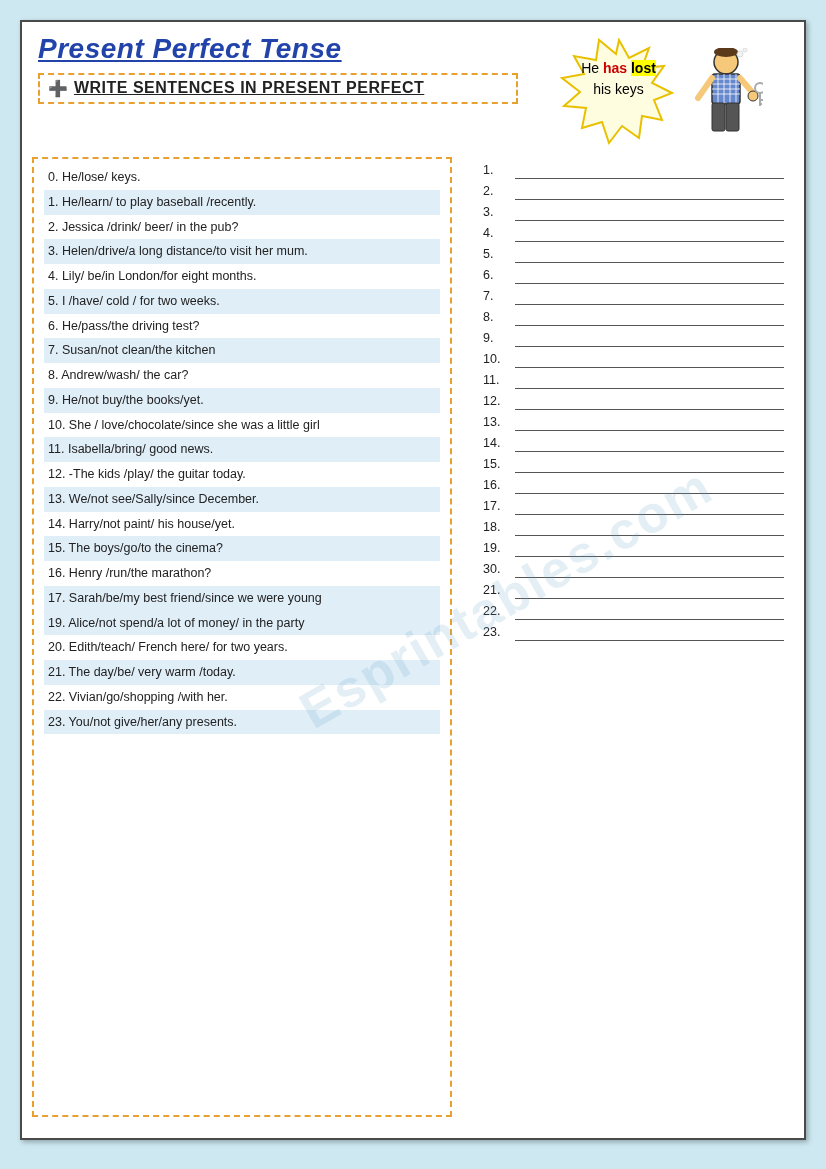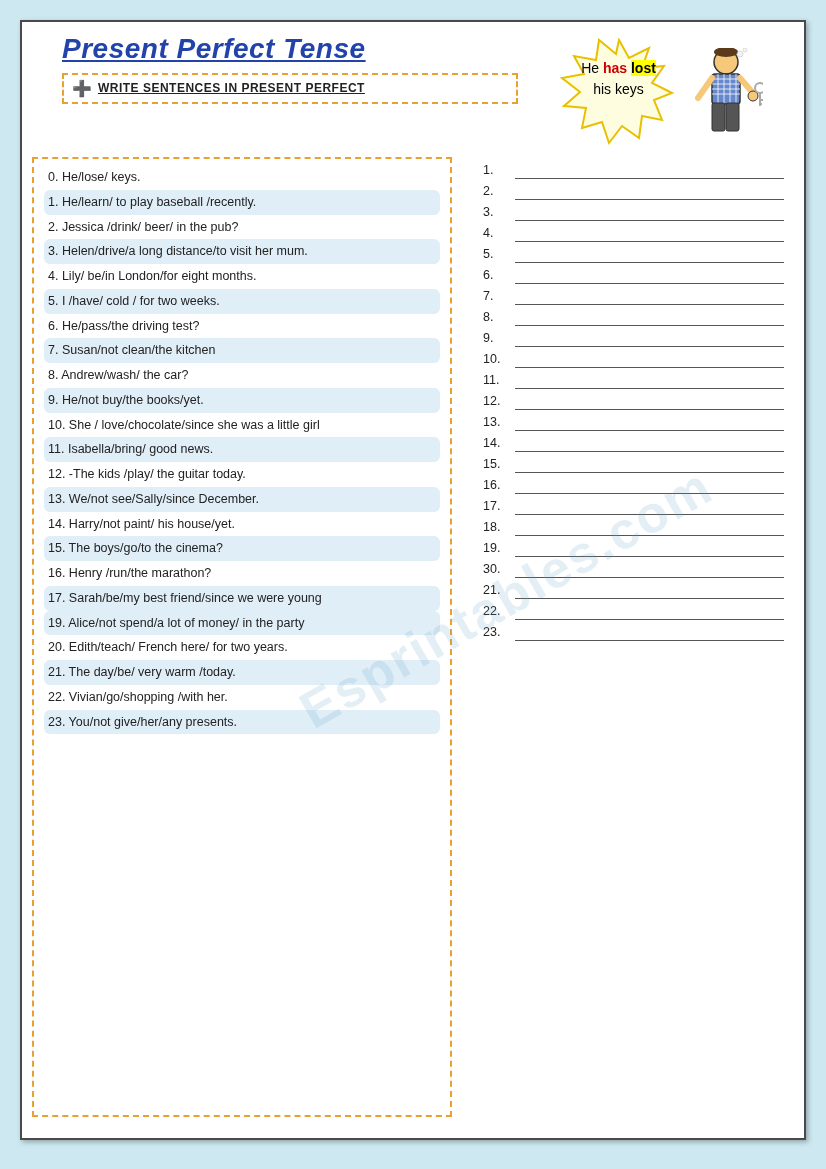--- a/index.html
+++ b/index.html
@@ -23,21 +23,20 @@
       box-shadow: 2px 2px 5px rgba(0,0,0,0.3);
     }
     .header-area {
       display: flex;
       align-items: flex-start;
       padding: 12px 16px 6px 16px;
       gap: 10px;
     }
     .title-section {
       flex: 1;
-      margin-left: 24px;
     }
     .page-title {
       font-size: 28px;
       font-weight: bold;
       color: #2244aa;
       text-decoration: underline;
       font-style: italic;
       letter-spacing: 0.5px;
       line-height: 1.1;
     }
@@ -49,21 +48,21 @@
       align-items: center;
       gap: 6px;
       width: 100%;
     }
     .subtitle-arrow {
       color: #2244aa;
       font-size: 16px;
       font-weight: bold;
     }
     .subtitle-text {
-      font-size: 12px;
+      font-size: 16px;
       font-weight: bold;
       text-decoration: underline;
       color: #222;
       letter-spacing: 0.5px;
     }
     .illustration-area {
       width: 260px;
       display: flex;
       flex-direction: column;
       align-items: center;
@@ -95,21 +94,20 @@
       min-height: 960px;
     }
     .question-item {
       padding: 3px 4px;
       font-size: 12.5px;
       line-height: 1.5;
       color: #222;
     }
     .question-item.highlight {
       background-color: #e0eef8;
-      border-radius: 6px;
     }
     .answer-line-group {
       display: flex;
       align-items: center;
       margin-bottom: 3px;
       font-size: 12.5px;
     }
     .answer-number {
       min-width: 28px;
       font-weight: normal;

